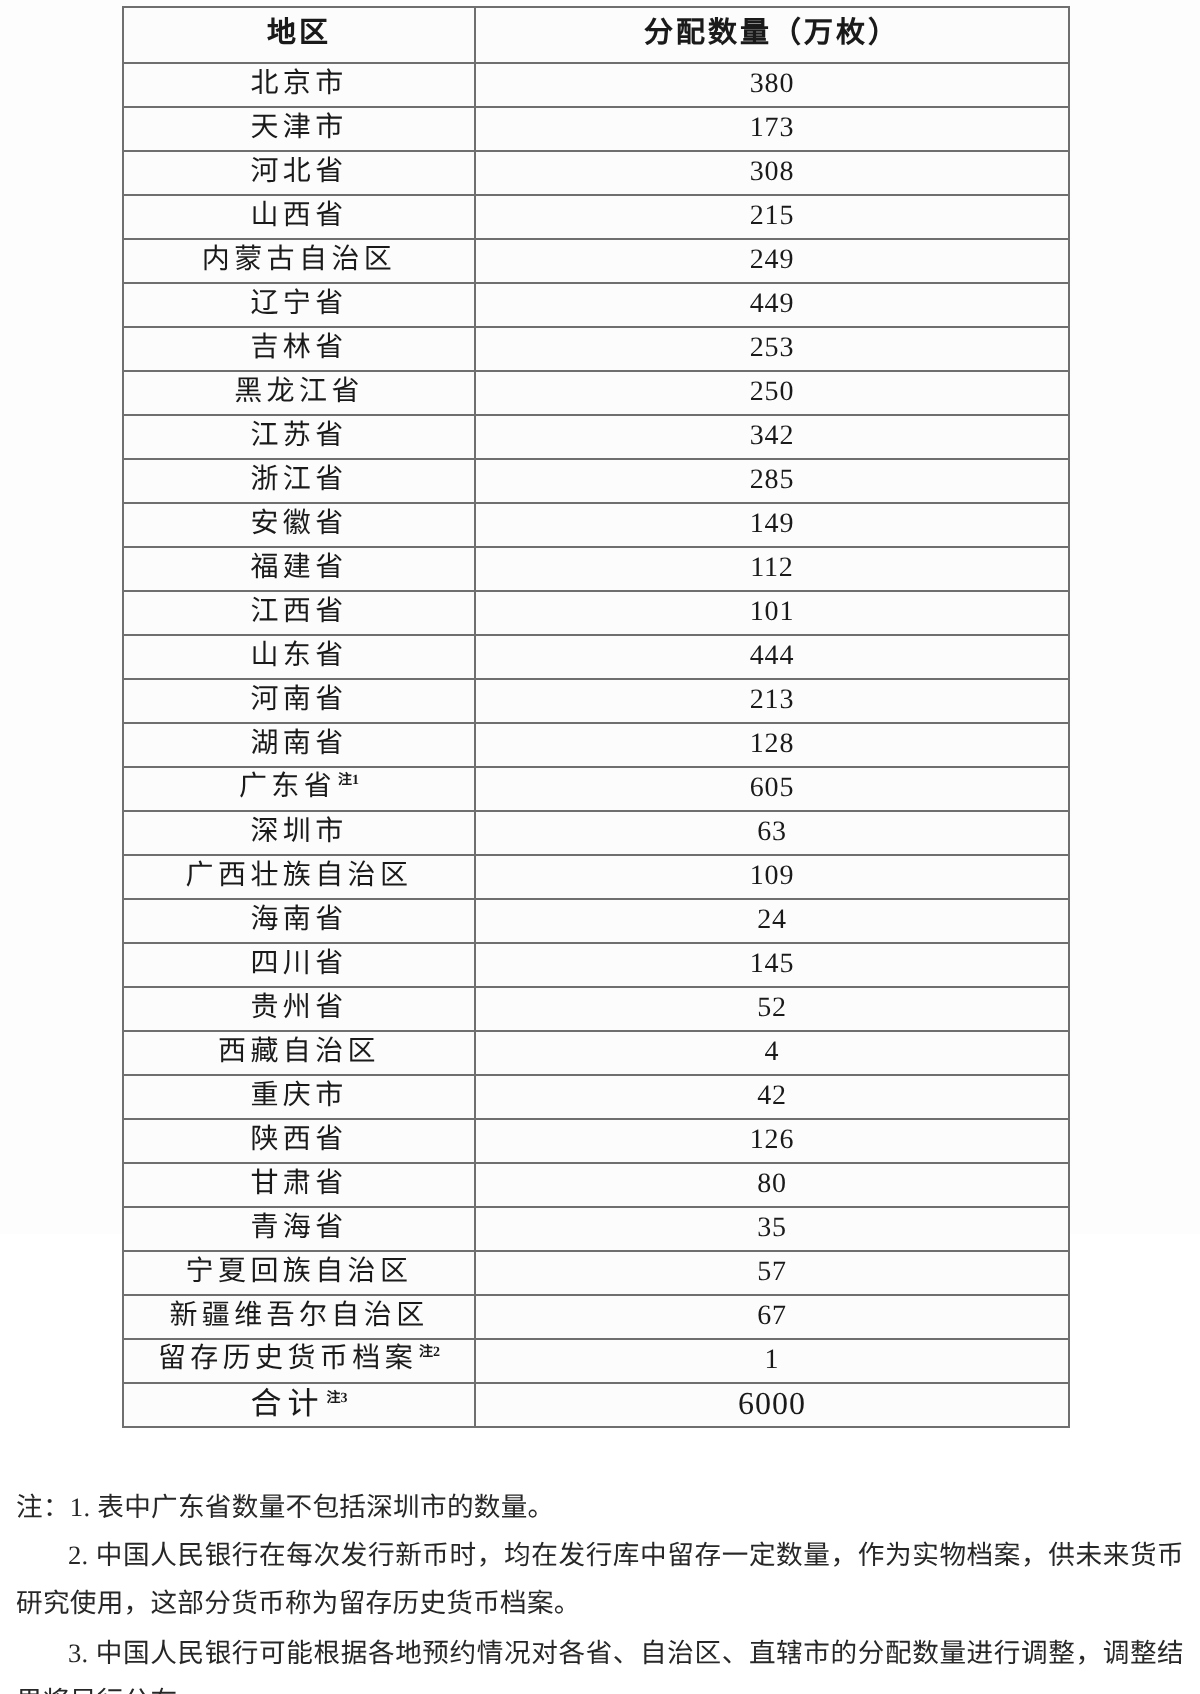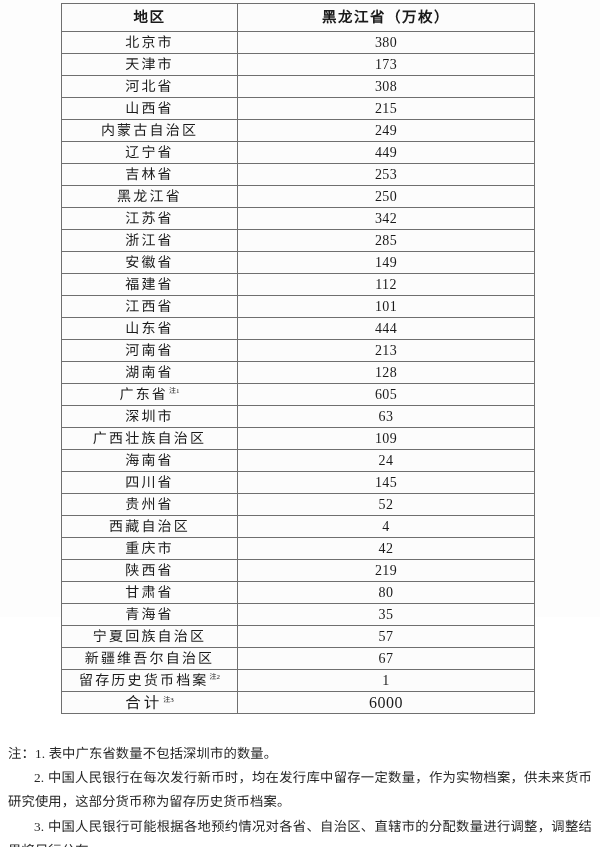--- a/index.html
+++ b/index.html
@@ -85,21 +85,21 @@
   tr.total-row td.qty {
     font-size: 16px;
     letter-spacing: 0.5px;
   }
 
   sup.note-ref {
     font-size: 7px;
     line-height: 1;
     vertical-align: super;
     letter-spacing: 0;
-    font-weight: 400;
+    font-weight: 700;
     margin-left: 1px;
   }
 
   
   .notes {
     position: absolute;
     left: 8px;
     top: 742px;
     width: 584px;
     font-size: 13.3px;
@@ -123,21 +123,21 @@
 
   <div class="table-wrap">
     <table class="alloc">
       <colgroup>
         <col class="c-region">
         <col class="c-qty">
       </colgroup>
       <thead>
         <tr>
           <th>地区</th>
-          <th>黑龙江省（万枚）</th>
+          <th>分配数量（万枚）</th>
         </tr>
       </thead>
       <tbody id="table-body">
           <tr>
             <td class="region"><span>北京市</span></td>
             <td class="qty">380</td>
           </tr>
           <tr>
             <td class="region"><span>天津市</span></td>
             <td class="qty">173</td>
@@ -225,21 +225,21 @@
           <tr>
             <td class="region"><span>西藏自治区</span></td>
             <td class="qty">4</td>
           </tr>
           <tr>
             <td class="region"><span>重庆市</span></td>
             <td class="qty">42</td>
           </tr>
           <tr>
             <td class="region"><span>陕西省</span></td>
-            <td class="qty">219</td>
+            <td class="qty">126</td>
           </tr>
           <tr>
             <td class="region"><span>甘肃省</span></td>
             <td class="qty">80</td>
           </tr>
           <tr>
             <td class="region"><span>青海省</span></td>
             <td class="qty">35</td>
           </tr>
           <tr>

